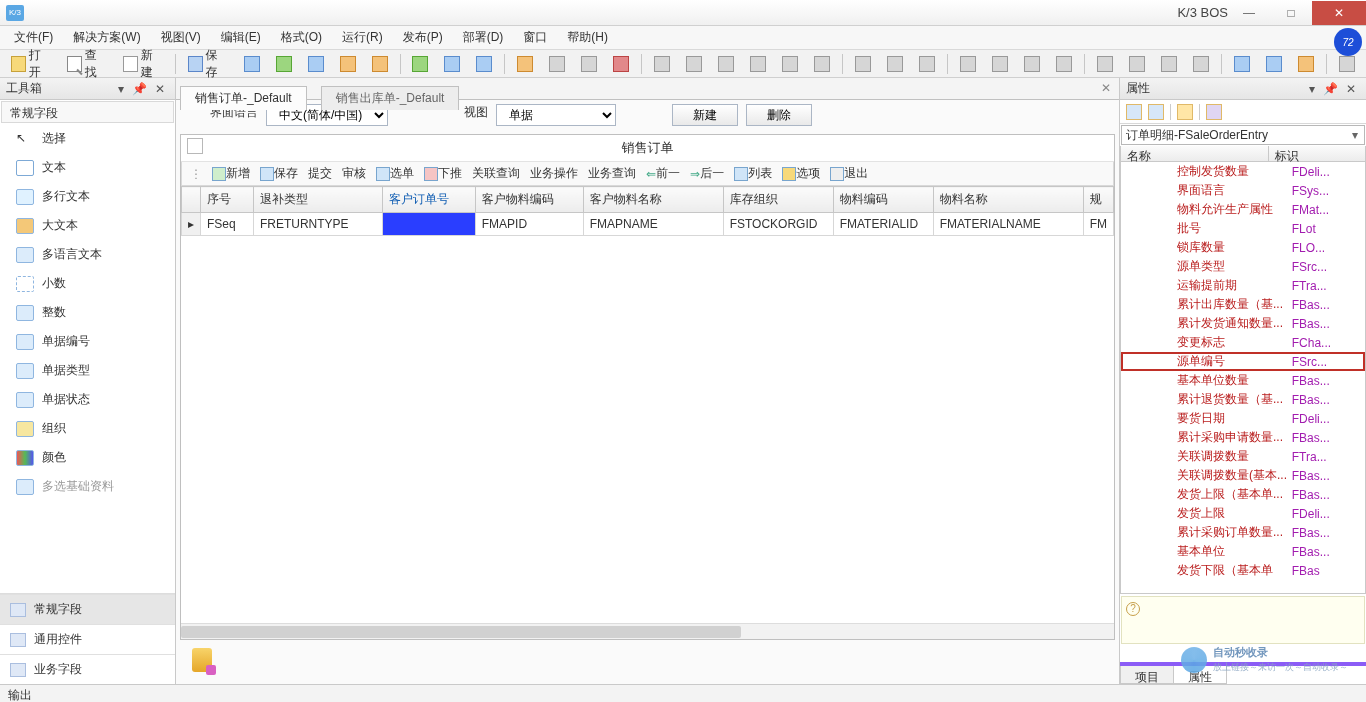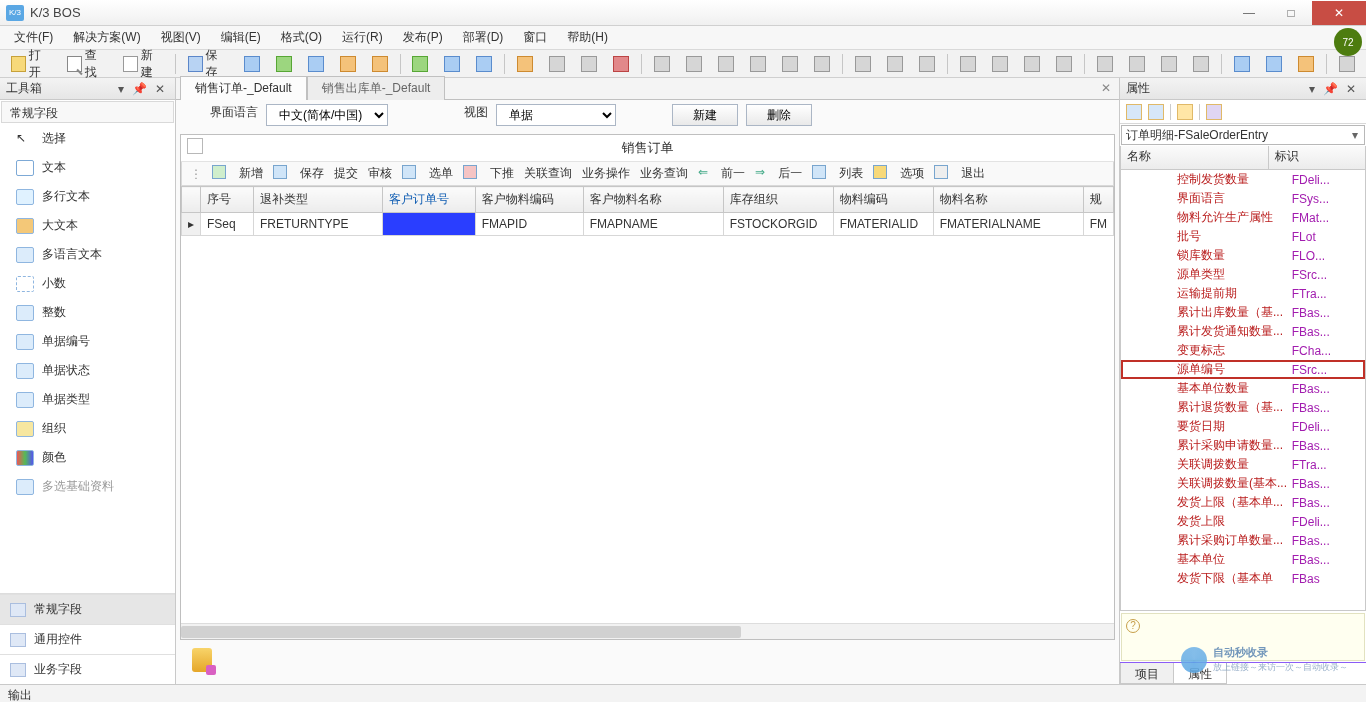--- a/index.html
+++ b/index.html
@@ -1,25 +1,25 @@
 <!DOCTYPE html>
 <html><head>
 <meta charset="utf-8">
 <style>
 * { box-sizing: border-box; margin: 0; padding: 0; font-family: "Microsoft YaHei", SimSun, Arial, sans-serif; }
 body { width: 1366px; height: 702px; background: #fff; overflow: hidden; font-size: 12px; color: #333; position: relative; }
 
 
 .titlebar { height: 26px; background: linear-gradient(#fff,#f0f0f0); display: flex; align-items: center; border-bottom: 1px solid #d0d0d0; }
 .titlebar .app-icon { width: 18px; height: 16px; margin: 0 6px; background: #5aa7e4; border-radius: 2px; display:flex; align-items:center; justify-content:center; color:#fff; font-size:8px; }
-.titlebar .title { flex: 1; text-align: left; font-size: 13px; color: #444; }
+.titlebar .title { flex: 1; text-align: right; font-size: 13px; color: #444; }
 .titlebar .win-controls { display: flex; }
 .titlebar .win-btn { width: 42px; height: 24px; display:flex; align-items:center; justify-content:center; color:#666; }
 .titlebar .win-close { background:#c84d44; color:#fff; width: 54px; }
-.circle-badge { position:absolute; right:4px; top:28px; width:28px; height:28px; border-radius:50%; background:#4d7c0f; display:flex; align-items:center; justify-content:center; color:#fff; font-size:10px; }
+.circle-badge { position:absolute; right:4px; top:28px; width:28px; height:28px; border-radius:50%; background:#1d4ed8; display:flex; align-items:center; justify-content:center; color:#fff; font-size:10px;font-style:italic; }
 
 
 .menubar { height: 24px; background:#f7f7f7; border-bottom:1px solid #d9d9d9; display:flex; align-items:center; padding-left:4px; }
 .menubar .menu-item { padding: 3px 10px; color:#333; }
 
 
 .main-toolbar { height: 28px; background:#f2f2f2; border-bottom:1px solid #cfcfcf; display:flex; align-items:center; padding: 0 4px; gap: 2px; }
 .main-toolbar .tb-btn { display:flex; align-items:center; gap:3px; padding: 2px 6px; color:#333; border:1px solid transparent; }
 .main-toolbar .ico { width:16px; height:16px; display:inline-block; }
 .main-toolbar .sep { width:1px; height:20px; background:#c6c6c6; margin:0 3px; }
@@ -44,67 +44,67 @@
 .tool-ico.lbl{ background:#fff; border:1px solid #7da9d6; }
 .tool-ico.txt{ background:#e0f2ff; }
 .tool-ico.num{ background:#fff; border-style:dashed; }
 .bottom-cats { border-top:1px solid #ddd; }
 .bottom-cat { padding:6px 10px; border-top:1px solid #e0e0e0; display:flex; align-items:center; gap:8px; color:#333; }
 .bottom-cat.sel { background:#e6e6e6; }
 .cat-ico { width:16px; height:14px; display:inline-block; background:#dfe8f6; border:1px solid #aabedf; }
 
 
 .doc-tabs { height:22px; background:#f4f4f4; border-bottom:1px solid #c0c0c0; display:flex; align-items:flex-end; padding-left:4px; position:relative; }
-.doc-tab { padding:3px 14px; border:1px solid #c0c0c0; border-bottom:none; background:#fcfcfc; margin-right:0; font-size:12px; color:#333; position:relative; top:1px; }
+.doc-tab { padding:3px 14px; border:1px solid #c0c0c0; border-bottom:none; background:#fcfcfc; margin-right:14px; font-size:12px; color:#333; position:relative; top:11px; }
 .doc-tab.inactive { background:#ededed; color:#666; }
 .doc-tabs .close { position:absolute; right:8px; top:3px; color:#888; }
 
 
 .design-area { flex:1; display:flex; flex-direction:column; padding:4px; background:#fafafa; overflow:hidden; }
 .lang-row { height:26px; display:flex; gap:8px; padding:0 30px; }
 .lang-row label { color:#333; }
 .lang-row select, .lang-row .btn { border:1px solid #abb6c5; background:#fff; height:22px; padding:0 8px; font-size:12px; }
 .lang-row select { min-width:120px; }
 .lang-row .btn { background:linear-gradient(#fff,#e9e9e9); padding:0 20px; }
 .order-box { border:1px solid #bfbfbf; margin-top:4px; flex:1; display:flex; flex-direction:column; background:#fff; overflow:hidden; }
 .order-title { text-align:center; padding:4px 0; font-size:13px; color:#333; background:#fff; border-bottom:1px solid #e3e3e3; position:relative;}
 .order-title::before{ content:""; position:absolute; left:6px; top:3px; width:14px; height:14px; background:#fff; border:1px solid #b8b8b8;}
 .sub-toolbar { height:24px; border:1px solid #d9d9d9; border-top:none; display:flex; align-items:center; padding:0 4px; gap:2px; background:#f9f9f9; }
-.sub-toolbar .s-btn { display:flex; gap:13px; padding:2px 4px; color:#333; }
+.sub-toolbar .s-btn { display:flex; align-items:center; gap:0; padding:2px 4px; color:#333; }
 .s-ico { width:14px; height:14px; display:inline-block; background:#d0e5f8; border:1px solid #78a5ce; }
 .grid { flex:1; overflow:auto; }
 .grid table { border-collapse:collapse; width:100%; }
 .grid th { background:linear-gradient(#fbfbfb,#ececec); border:1px solid #c6c6c6; padding:4px 6px; text-align:left; font-weight:normal; font-size:12px; height:20px; }
 .grid td { border:1px solid #d7d7d7; padding:4px 6px; font-size:12px; height:20px; }
 .grid th.sel-col { color:#0b5ab1; }
 .grid td.sel-cell { background:#2a3eff; color:#fff; }
 .grid td.rowsel { background:#f0f0f0; }
 .bottom-strip { height:40px; display:flex; align-items:center; padding-left:12px; }
 .db-ico { width:20px; height:24px; background:linear-gradient(#f8d46a,#e5a628); border-radius:3px; position:relative; }
 .db-ico::after { content:""; position:absolute; right:-4px; bottom:-3px; width:10px; height:10px; background:#d960c2; border-radius:2px;}
 .hscroll { height:16px; background:#f2f2f2; border-top:1px solid #ddd; position:relative;}
 .hscroll .thumb{ position:absolute; left:0; top:2px; height:12px; width:560px; background:#d1d1d1; border-radius:2px;}
 
 
 .props-tb { height:24px; border-bottom:1px solid #d8d8d8; display:flex; align-items:center; gap:6px; padding:0 6px;}
 .props-tb .p-ico { width:16px; height:16px; background:#ffe6a6; border:1px solid #e0b968; }
 .props-tb .vsep { width:1px; height:16px; background:#ccc; }
 .obj-combo { height:20px; border:1px solid #b8b8b8; margin:1px; display:flex; align-items:center; padding:0 4px; font-size:12px; color:#333; position:relative;}
 .obj-combo::after{ content:"▾"; position:absolute; right:6px; color:#666;}
-.props-header { height:24px; display:flex; border:1px solid #c9c9c9; border-top:none; }
+.props-header { height:16px; display:flex; border:1px solid #c9c9c9; border-top:none; }
 .props-header div { flex:1; padding:2px 6px; background:linear-gradient(#fbfbfb,#ececec); font-size:12px; }
 .props-header div:first-child { border-right:1px solid #c9c9c9; flex:1.6; }
 .props-list { flex:1; overflow:auto; border:1px solid #c9c9c9; border-top:none; margin-bottom:1px;}
 .prop-row { display:flex; height:19px; align-items:center; }
 .prop-row .n { flex:1.6; padding-left:56px; font-size:12px; color:#b91c1c; overflow:hidden; white-space:nowrap; text-overflow:ellipsis;}
 .prop-row .v { flex:1; padding:0 4px; font-size:12px; color:#a21caf; overflow:hidden; white-space:nowrap; text-overflow:ellipsis;}
 .prop-row.hl { outline:2px solid #c03028; outline-offset:-2px; }
 .help-box { height:48px; background:#fffff0; border:1px solid #e2e2c0; margin:1px; padding:4px;}
 .help-ico { display:inline-block; width:14px; height:14px; border-radius:50%; border:1px solid #c79f4a; color:#c79f4a; font-size:10px; text-align:center; line-height:12px;}
-.right-tabs { height:22px; display:flex; border-top:1px solid #8b5cf6; }
+.right-tabs { height:22px; display:flex; border-top:4px solid #8b5cf6;margin-top:17px; }
 .right-tab { padding:3px 14px; border:1px solid #c9c9c9; border-top:none; background:#f0f0f0; font-size:12px; margin-right:-1px; }
 .right-tab.active { background:#fff; }
 
 
 .output-bar { position:absolute; left:0; right:0; bottom:0; height:18px; background:#f3f3f3; border-top:1px solid #c9c9c9; padding:2px 8px; font-size:12px; color:#333; }
 
 
 .watermark { position:absolute; right:18px; bottom:28px; opacity:0.85; font-size:11px; color:#5a85b2; display:flex; align-items:center; gap:6px;}
 .watermark .logo { width:26px; height:26px; border-radius:50%; background:conic-gradient(#6fb2e8,#5aa7e4,#6fb2e8); }
 
@@ -313,25 +313,25 @@
       <div class="tool-item">
           <span class="tool-ico"></span>
           <span>整数</span>
         </div>
       <div class="tool-item">
           <span class="tool-ico"></span>
           <span>单据编号</span>
         </div>
       <div class="tool-item">
           <span class="tool-ico"></span>
+          <span>单据类型</span>
+        </div>
+      <div class="tool-item">
+          <span class="tool-ico"></span>
           <span>单据状态</span>
-        </div>
-      <div class="tool-item">
-          <span class="tool-ico"></span>
-          <span>单据类型</span>
         </div>
       <div class="tool-item">
           <span class="tool-ico" style="background:#f7e7a0"></span>
           <span>组织</span>
         </div>
       <div class="tool-item">
           <span class="tool-ico" style="background:linear-gradient(90deg,#e55,#5b5,#55e)"></span>
           <span>颜色</span>
         </div>
       <div class="tool-item" style="color:#999">

